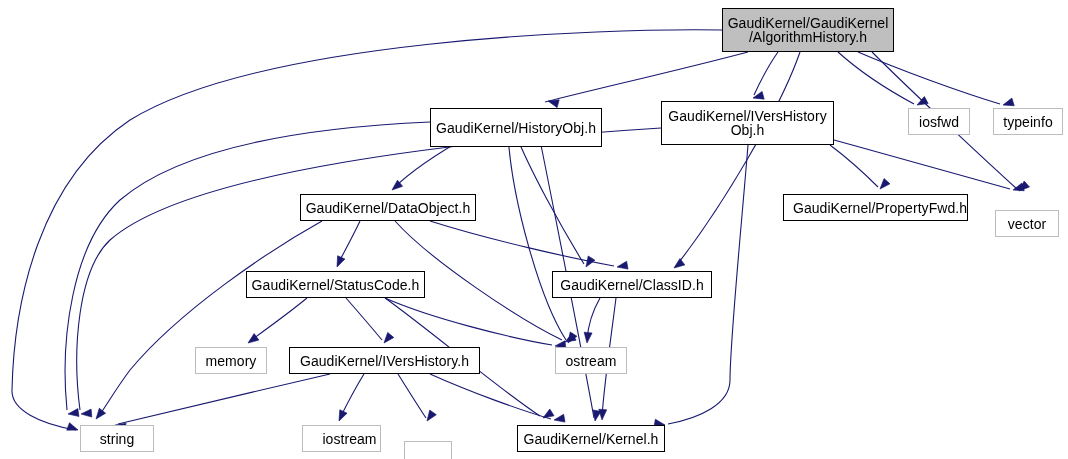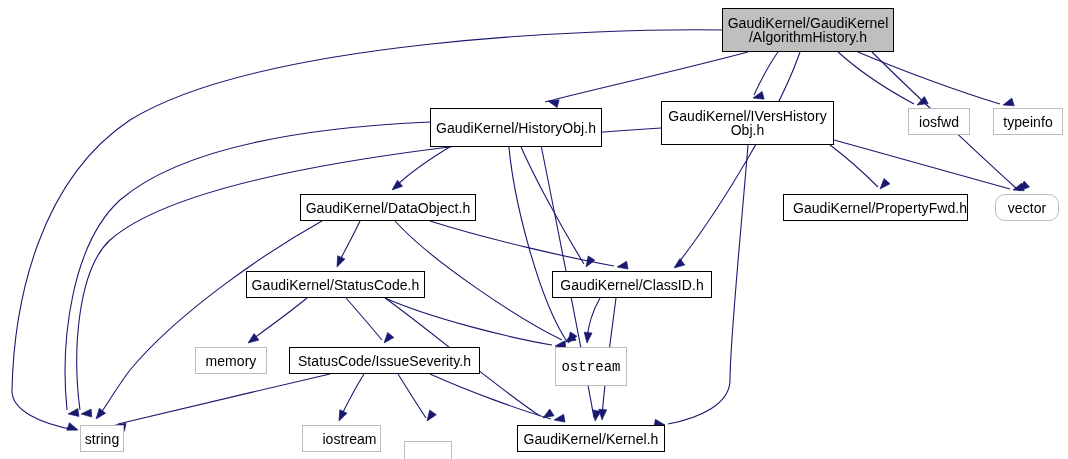--- a/index.html
+++ b/index.html
@@ -124,24 +124,24 @@
   <div id="node-layer">
       <div class="node-box root" style="left: 722px; top: 8px; width: 172px; height: 44px;">GaudiKernel/GaudiKernel
 /AlgorithmHistory.h</div>
       <div class="node-box project" style="left: 430px; top: 108px; width: 172px; height: 39px;">GaudiKernel/HistoryObj.h</div>
       <div class="node-box project" style="left: 661px; top: 101px; width: 173px; height: 44px;">GaudiKernel/IVersHistory
 Obj.h</div>
       <div class="node-box system" style="left: 908px; top: 108px; width: 62px; height: 27px;">iosfwd</div>
       <div class="node-box system" style="left: 993px; top: 108px; width: 70px; height: 27px;">typeinfo</div>
       <div class="node-box project" style="left: 300px; top: 194px; width: 176px; height: 27px;">GaudiKernel/DataObject.h</div>
       <div class="node-box project" style="left: 783px; top: 194px; width: 185px; height: 27px; padding-left: 9px;">GaudiKernel/PropertyFwd.h</div>
-      <div class="node-box system" style="left: 995px; top: 194px; width: 64px; height: 27px; border-radius: 10px;">vector</div>
+      <div class="node-box system" style="left: 995px; top: 210px; width: 64px; height: 27px;">vector</div>
       <div class="node-box project" style="left: 246px; top: 271px; width: 179px; height: 27px;">GaudiKernel/StatusCode.h</div>
       <div class="node-box project" style="left: 552px; top: 271px; width: 160px; height: 27px;">GaudiKernel/ClassID.h</div>
       <div class="node-box system" style="left: 195px; top: 347px; width: 72px; height: 27px;">memory</div>
-      <div class="node-box project" style="left: 289px; top: 347px; width: 191px; height: 27px;">StatusCode/IssueSeverity.h</div>
-      <div class="node-box system" style="left: 555px; top: 347px; width: 72px; height: 39px; font-family: Liberation Mono, monospace;">ostream</div>
-      <div class="node-box system" style="left: 80px; top: 425px; width: 44px; height: 27px;">string</div>
+      <div class="node-box project" style="left: 289px; top: 347px; width: 191px; height: 27px;">GaudiKernel/IVersHistory.h</div>
+      <div class="node-box system" style="left: 555px; top: 347px; width: 72px; height: 27px;">ostream</div>
+      <div class="node-box system" style="left: 80px; top: 425px; width: 74px; height: 27px;">string</div>
       <div class="node-box system" style="left: 302px; top: 425px; width: 79px; height: 27px; padding-left: 16px;">iostream</div>
       <div class="node-box system" style="left: 404px; top: 425px; width: 48px; height: 43px; margin-top: 16px;">map</div>
       <div class="node-box project" style="left: 517px; top: 425px; width: 148px; height: 27px;">GaudiKernel/Kernel.h</div>
     </div>
 </div>
 
 </body></html>

